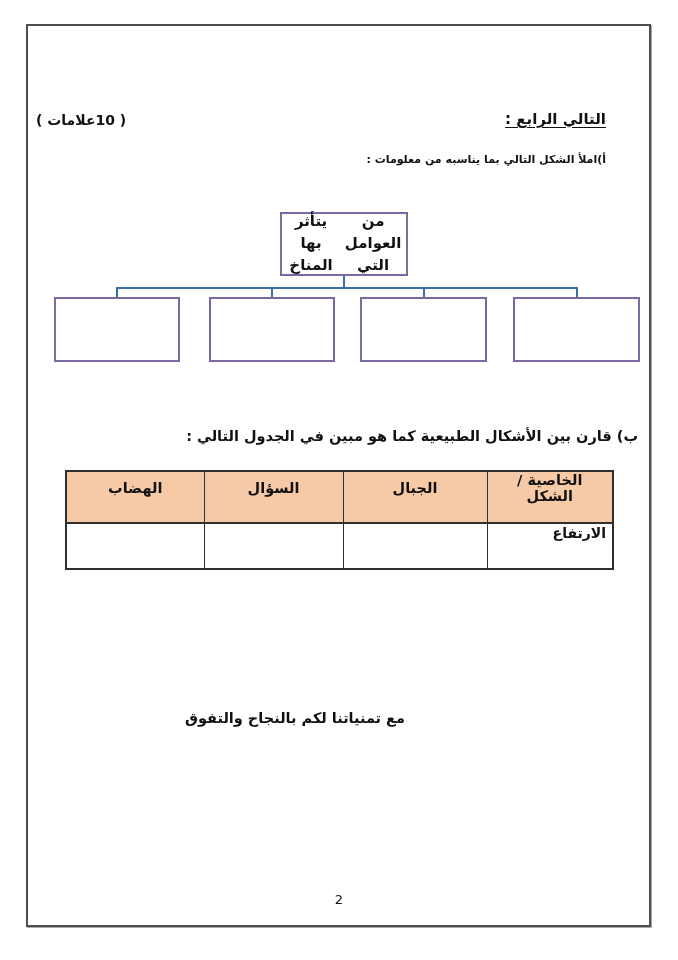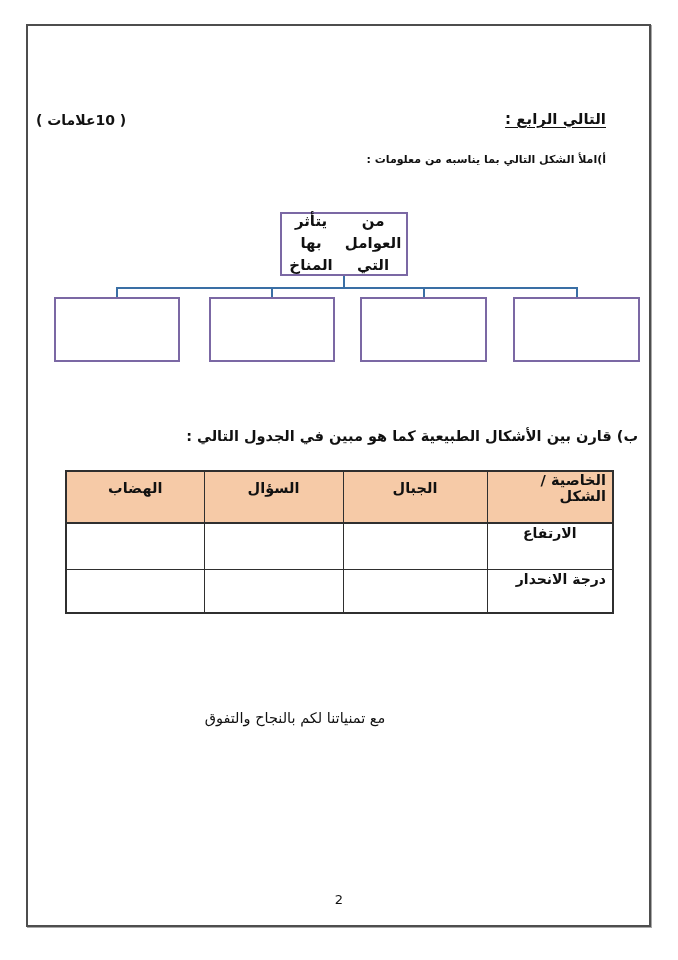--- a/index.html
+++ b/index.html
@@ -91,29 +91,29 @@
   table.cmp thead th {
     background: #f6caa7;
     font-weight: bold;
     font-size: 14.5px;
     text-align: center;
     height: 22px;
     padding-top: 0;
     border-bottom: 2px solid #2f2f2f;
     vertical-align: middle;
   }
-  table.cmp thead th.label-h { text-align: right; }
+  table.cmp thead th.label-h { }
   table.cmp td.row-label { font-weight: bold; text-align: right; }
-  table.cmp tr.r1 td { height: 46px; text-align: center; }
+  table.cmp tr.r1 td { height: 46px; }
   table.cmp tr.r2 td { height: 44px; }
 
   .footer-wish {
     top: 710px; left: 140px; width: 310px;
     text-align: center;
-    font-size: 14.5px; font-weight: normal;
+    font-size: 14.5px; font-weight: bold;
   }
   .page-num {
     top: 892px; left: 0; width: 678px;
     text-align: center;
     font-size: 13px;
   }
 </style>
 </head>
 <body>
 
@@ -163,26 +163,20 @@
           <th>الهضاب</th>
         </tr>
       </thead>
       <tbody>
         <tr class="r1">
           <td class="row-label ar">الارتفاع</td>
           <td></td>
           <td></td>
           <td></td>
         </tr>
-        <tr class="r2">
-          <td class="row-label ar">درجة الانحدار</td>
-          <td></td>
-          <td></td>
-          <td></td>
-        </tr>
       </tbody>
     </table>
   </div>
 
   <div class="abs ar footer-wish">مع تمنياتنا لكم بالنجاح والتفوق</div>
 
   <div class="abs page-num">2</div>
 
 </div>
 

